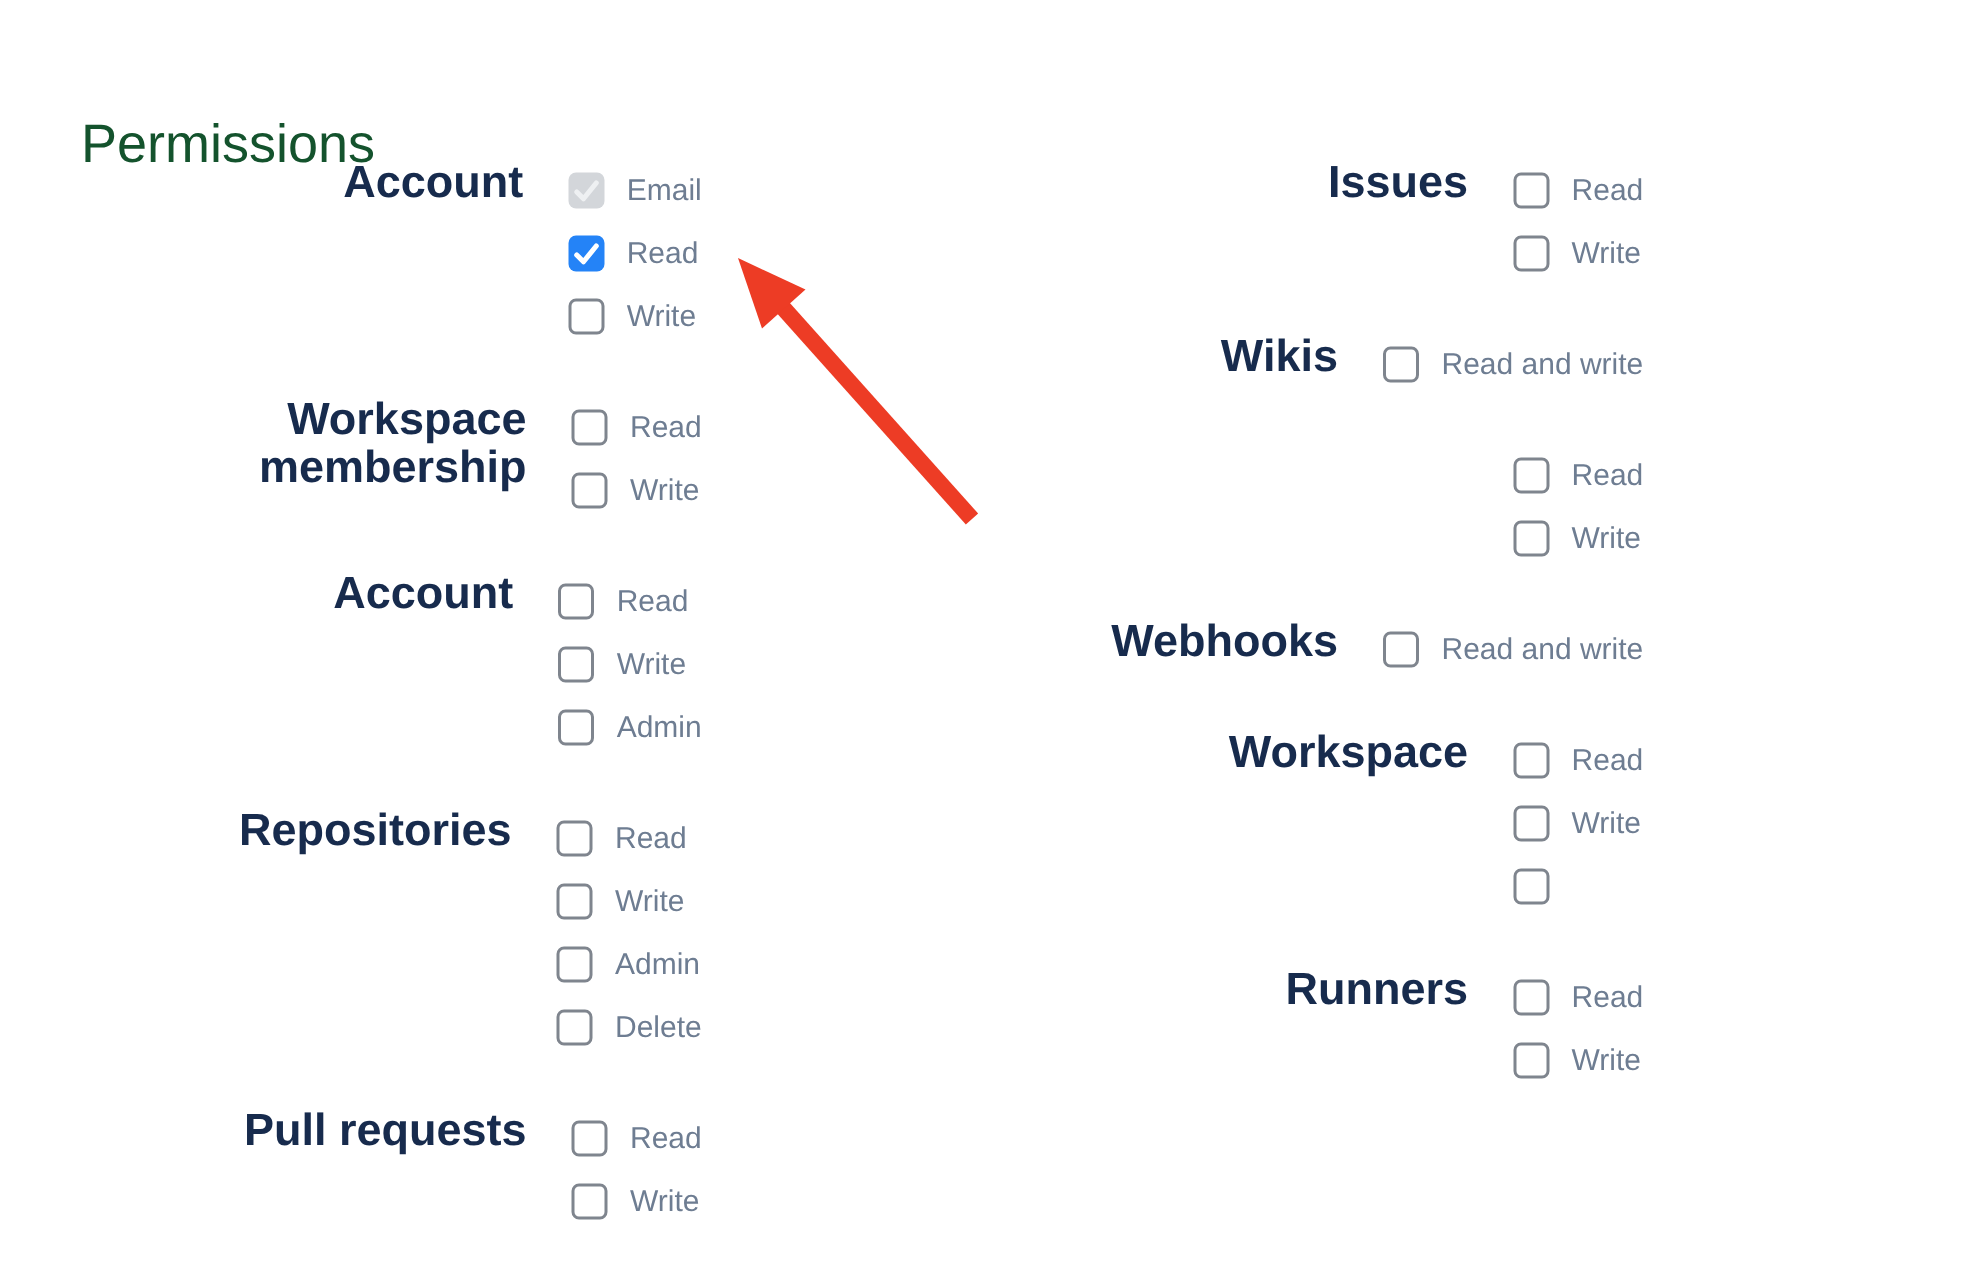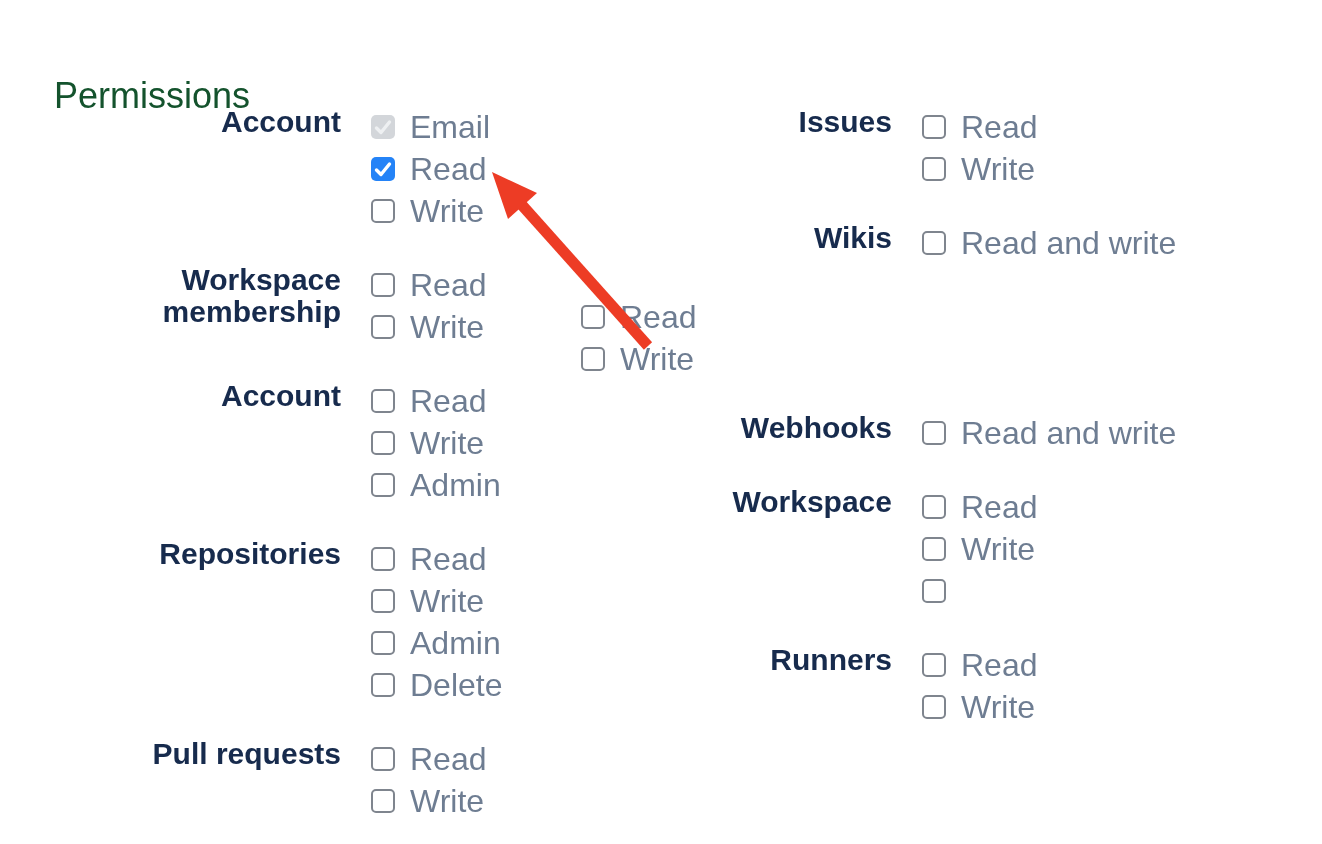--- a/index.html
+++ b/index.html
@@ -14,41 +14,41 @@
   .page-title {
     position: absolute;
     left: 54px; top: 46px;
     font-size: 36px; line-height: 40px;
     font-weight: 400;
     color: #14532d;
   }
   .perm-col { position: absolute; top: 106px; }
   .col-0 { left: 0; }
   .col-1 { left: 551px; }
-  .perm-group { display: flex; align-items: flex-start; margin-bottom: 32px; }
+  .perm-group { display: flex; align-items: flex-start; margin-bottom: 32px; justify-content: flex-end; }
   .group-label {
     width: 341px; flex: 0 0 341px;
     text-align: right;
     font-size: 30px; line-height: 32px;
     font-weight: 700;
     color: #172b4d;
     white-space: pre-line;
   }
   .options { margin-left: 30px; }
   .option-row { display: flex; align-items: center; height: 42px; cursor: default; }
   .cb {
     width: 24px; height: 24px; flex: 0 0 24px;
     border-radius: 5px;
     position: relative;
   }
   .cb.unchecked { background: #ffffff; border: 2px solid #7f858e; }
   .cb.checked { background: #2483f7; color: #ffffff; }
   .cb.disabled_checked { background: #d3d6da; color: #eef0f2; }
   .cb svg { position: absolute; left: 0; top: 0; width: 24px; height: 24px; display: block; }
-  .option-label { margin-left: 15px; font-size: 32px; line-height: 28px; color: #6e7d92; }
+  .option-label { margin-left: 15px; font-size: 20px; line-height: 28px; color: #6e7d92; }
   .annotation-arrow { position: absolute; left: 0; top: 0; pointer-events: none; }
 </style>
 </head>
 <body>
 
 <h2 class="page-title">Permissions</h2>
 
 <div id="permissions-columns">
     <div class="perm-col col-0">
       <div class="perm-group">

